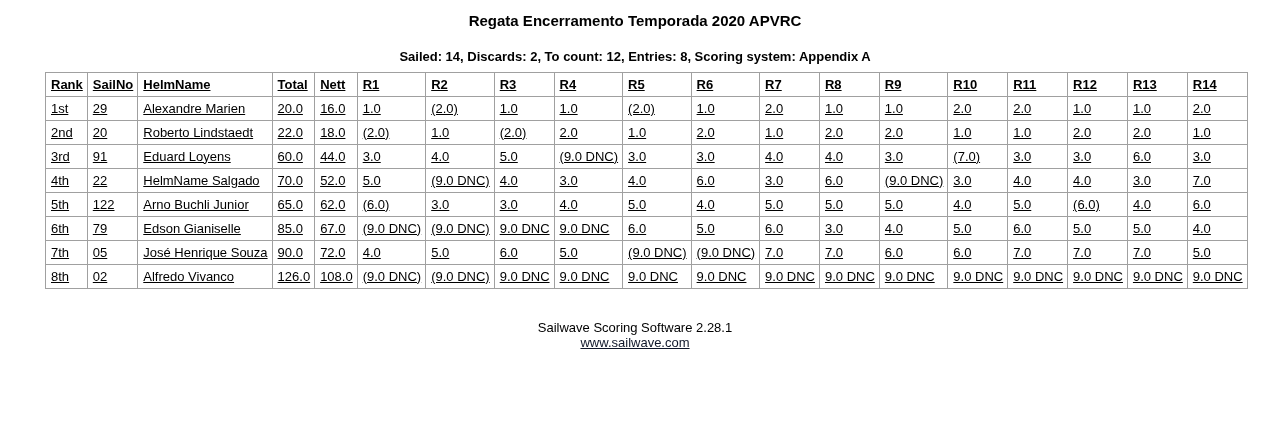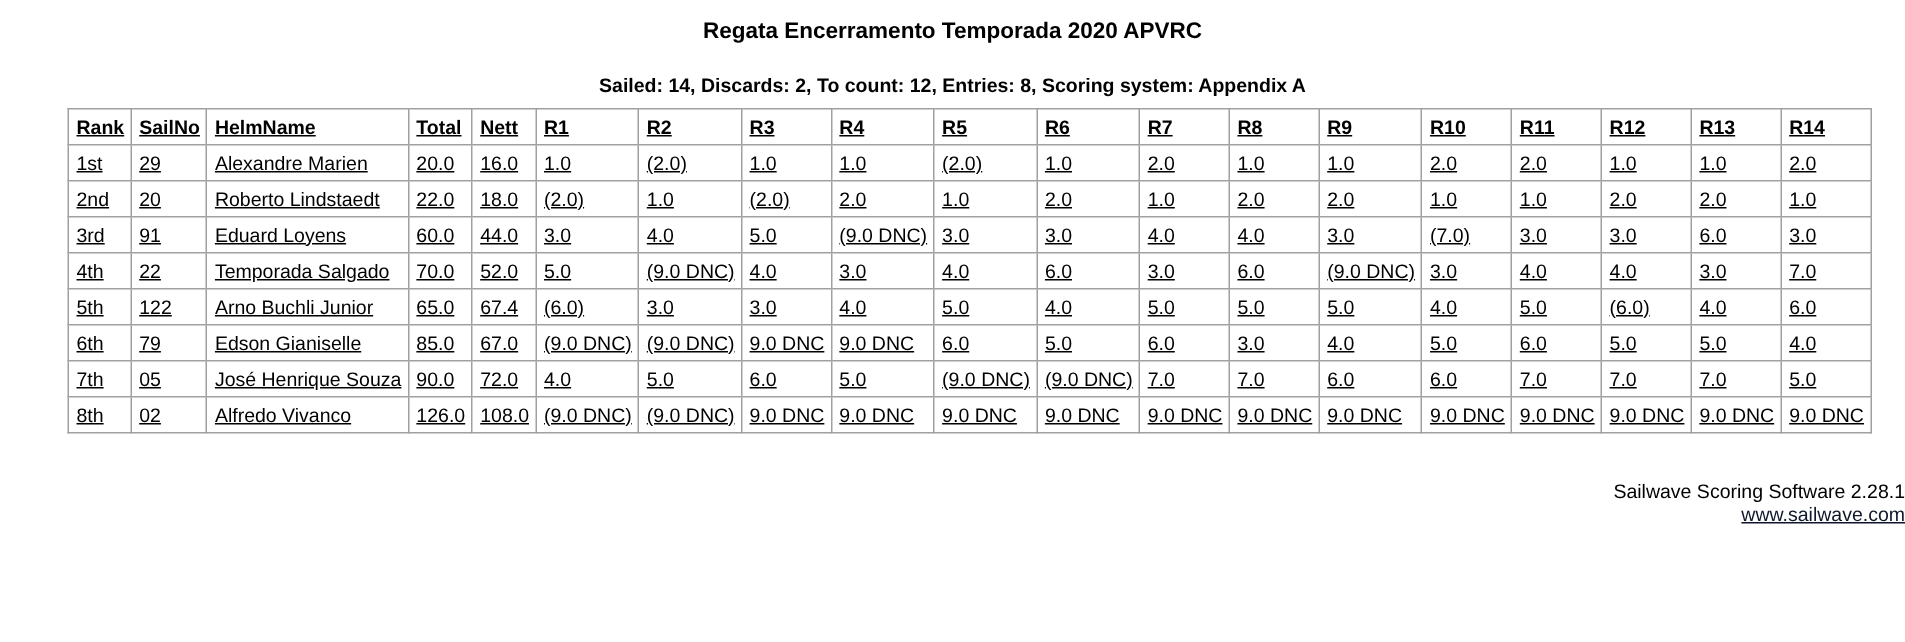--- a/index.html
+++ b/index.html
@@ -57,21 +57,21 @@
     text-align: left;
     vertical-align: middle;
     white-space: nowrap;
     height: 17px;
   }
   table.results th {
     font-weight: bold;
   }
   .footer {
     margin-top: 31px;
-    text-align: right;
+    text-align: center;
     font-size: 13px;
     line-height: 15px;
   }
   .footer a {
     color: #0f172a;
     text-decoration: underline;
     cursor: pointer;
   }
 </style>
 </head>
@@ -166,21 +166,21 @@
             <td>3.0</td>
             <td>(7.0)</td>
             <td>3.0</td>
             <td>3.0</td>
             <td>6.0</td>
             <td>3.0</td>
           </tr>
           <tr>
             <td>4th</td>
             <td>22</td>
-            <td>Temporada Salgado</td>
+            <td>HelmName Salgado</td>
             <td>70.0</td>
             <td>52.0</td>
             <td>5.0</td>
             <td>(9.0 DNC)</td>
             <td>4.0</td>
             <td>3.0</td>
             <td>4.0</td>
             <td>6.0</td>
             <td>3.0</td>
             <td>6.0</td>
@@ -189,21 +189,21 @@
             <td>4.0</td>
             <td>4.0</td>
             <td>3.0</td>
             <td>7.0</td>
           </tr>
           <tr>
             <td>5th</td>
             <td>122</td>
             <td>Arno Buchli Junior</td>
             <td>65.0</td>
-            <td>67.4</td>
+            <td>62.0</td>
             <td>(6.0)</td>
             <td>3.0</td>
             <td>3.0</td>
             <td>4.0</td>
             <td>5.0</td>
             <td>4.0</td>
             <td>5.0</td>
             <td>5.0</td>
             <td>5.0</td>
             <td>4.0</td>

